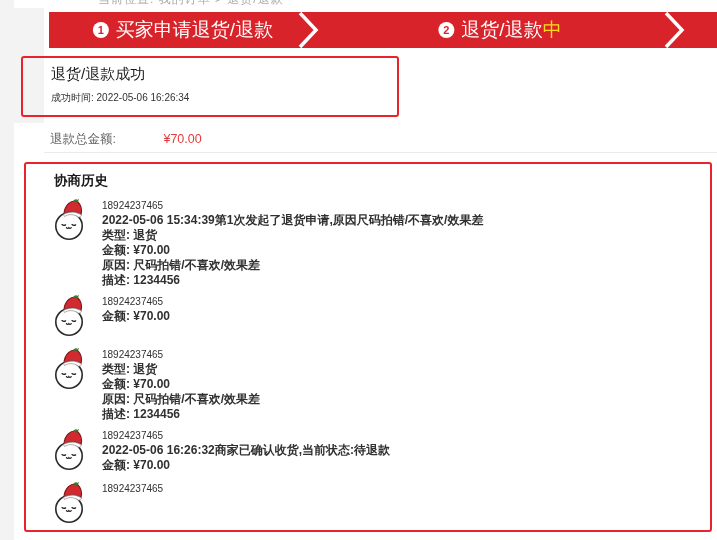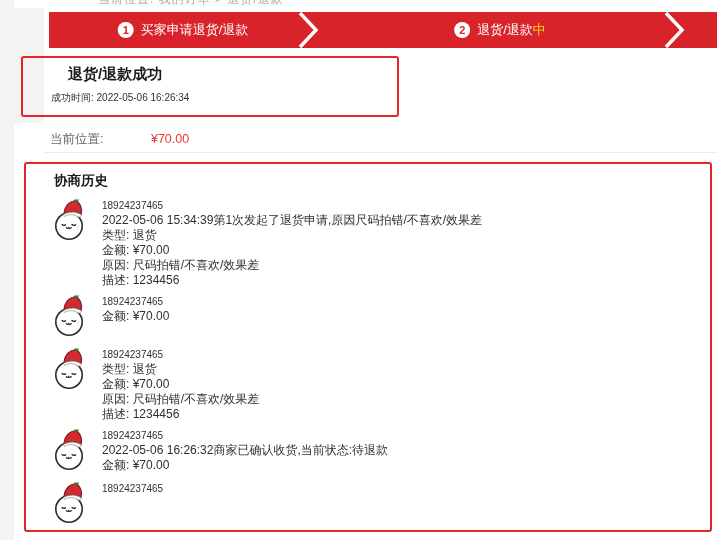--- a/index.html
+++ b/index.html
@@ -15,39 +15,39 @@
   
   .progress-bar{position:absolute;left:49px;top:12px;width:668px;height:36px;background:#d8232a;}
   .step{position:absolute;top:0;height:36px;display:flex;align-items:center;transform:translateX(-50%);white-space:nowrap;}
   .step-1{left:134px;}
   .step-2{left:451px;}
   .step-circle{
     width:16px;height:16px;border-radius:50%;background:#ffffff;color:#d8232a;
     font-size:11px;font-weight:bold;display:inline-flex;align-items:center;justify-content:center;
     margin-right:7px;flex:0 0 auto;
   }
-  .step-label{color:#ffffff;font-size:13px;}
+  .step-label{color:#ffffff;font-size:19px;}
   .step-label .hl{color:#fadb14;}
   .chev{position:absolute;top:0;}
   
   .annot-box{position:absolute;border:2px solid #e8232a;border-radius:3px;box-sizing:border-box;}
   .box1{left:21px;top:56px;width:378px;height:61px;}
-  .card-title{position:absolute;left:28px;top:7px;font-size:15px;font-weight:bold;color:#1a1a1a;margin-left:17px;}
+  .card-title{position:absolute;left:28px;top:7px;font-size:15px;font-weight:normal;color:#1a1a1a;}
   .card-time{position:absolute;left:28px;top:33px;font-size:10px;color:#333333;}
   .refund-total{position:absolute;left:50px;top:131px;font-size:12.5px;color:#666666;}
   .refund-total .amount{color:#e4393c;margin-left:44px;}
   .divider{position:absolute;left:44px;top:152px;width:673px;height:1px;background:#ebebeb;}
   .box2{left:24px;top:162px;width:688px;height:370px;padding:8px 0 0 28px;overflow:hidden;}
   .history-title{font-size:13.5px;font-weight:bold;color:#1a1a1a;margin-bottom:8px;}
   .entries{display:flex;flex-direction:column;gap:6px;}
   .entry{display:flex;align-items:flex-start;}
   .avatar{flex:0 0 auto;width:34px;margin:-1px 14px 0 0;}
   .entry-body{font-size:12px;line-height:15px;color:#303030;}
   .entry-user{font-size:10px;}
-  .entry-line{white-space:nowrap;}
+  .entry-line{white-space:nowrap;font-weight:bold;}
 </style>
 </head>
 <body>
 
 <div class="left-strip"></div>
 <div class="top-gray-patch"></div>
 
 <div class="breadcrumb">当前位置: 我的订单 &gt; 退货/退款</div>
 
 <div class="progress-bar">
@@ -66,21 +66,21 @@
     <polyline points="3,1 19,18 3,35" fill="none" stroke="#ffffff" stroke-width="3.5"></polyline>
   </svg>
 </div>
 
 <div class="annot-box box1">
   <div class="card-title">退货/退款成功</div>
   <div class="card-time">成功时间: 2022-05-06 16:26:34</div>
 </div>
 
 <div class="refund-total">
-  <span>当前位置:</span>
+  <span>退款总金额:</span>
   <span class="amount">¥70.00</span>
 </div>
 
 <div class="divider"></div>
 
 <div class="annot-box box2">
   <div class="history-title">协商历史</div>
   <div class="entries" id="entries">
   <div class="entry">
     <span class="avatar">

